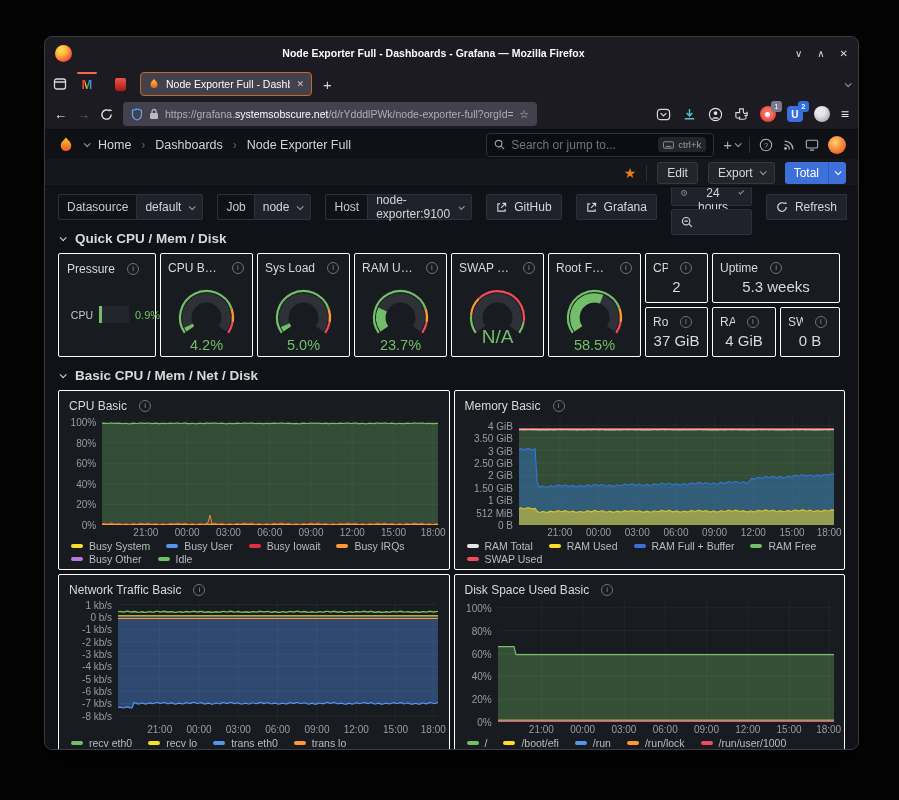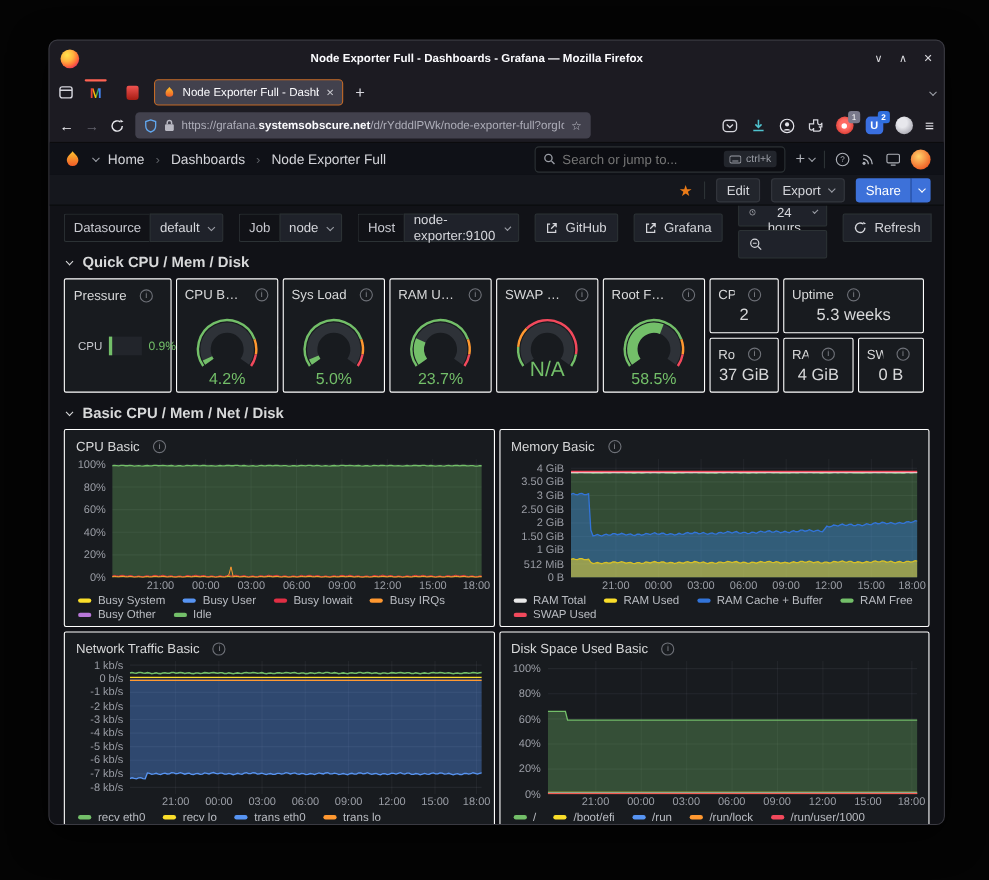--- a/index.html
+++ b/index.html
@@ -29,21 +29,21 @@
   .tab-label { flex:1; font-size:10.5px; color:#fbfbfe; white-space:nowrap; overflow:hidden; }
   .tab-close { font-size:9px; color:#c9c9cf; }
   .newtab { font-size:15px; color:#d6d6dd; padding:0 4px; }
   .alltabs { margin-left:auto; }
 
   .navbar { height:31px; display:flex; align-items:center; padding:0 9px; gap:10px; border-bottom:1px solid #0b0b0d; flex:none; }
   .nav-arrow { font-size:13px; color:#f0f0f4; }
   .nav-arrow.dim { color:#61616b; }
   .urlbar { width:414px; height:24px; background:#42414d; border-radius:4px; display:flex; align-items:center; gap:6px; padding:0 8px; }
   .url-text { flex:1; font-size:10.5px; color:#adadb8; white-space:nowrap; overflow:hidden; }
-  .url-text b { color:#fbfbfe; font-weight:700; }
+  .url-text b { color:#fbfbfe; font-weight:400; }
   .url-star { color:#b9b9c3; font-size:11px; }
   .navicons { display:flex; align-items:center; gap:11px; margin-left:auto; }
   .ext { position:relative; width:16px; height:16px; border-radius:4px; display:flex; align-items:center; justify-content:center; }
   .ext-red { background:radial-gradient(circle at 50% 45%, #ff6b64 0 35%, #c4231a 100%); border-radius:50%; }
   .ext-red i { width:5px; height:5px; background:#fff; border-radius:50%; }
   .ext-blue { background:#3a6fe0; color:#fff; font-size:10px; font-weight:700; }
   .ext-grey { background:radial-gradient(circle at 40% 35%, #e7e7ec 0 30%, #8e8e99 100%); border-radius:50%; }
   .badge { position:absolute; top:-5px; right:-6px; min-width:11px; height:11px; border-radius:3px; font-size:7.5px;
            color:#fff; display:flex; align-items:center; justify-content:center; padding:0 2px; }
   .badge.grey { background:#7a7a8c; } .badge.blue { background:#2f6fde; }
@@ -288,21 +288,21 @@
       <span class="vdiv"></span>
       <button class="btn">Edit</button>
       <span style="display:flex; gap:0;">
         <button class="btn">
             <span>Export</span>
             <span class="chev"></span>
           </button>
       </span>
       <span style="display:flex;">
         <button class="btn btn-share">
-            <span>Share</span>
+            <span>Total</span>
           </button>
         <span class="btn-share-caret">
             <span class="chev"></span>
           </span>
       </span>
     </div>
 
     <div class="gf-body">
 
       <div class="controls">
@@ -654,21 +654,21 @@
               <span class="lg-item">
                 <span class="lg-sw" style="background: rgb(232, 232, 232);"></span>
                 <span>RAM Total</span>
               </span>
               <span class="lg-item">
                 <span class="lg-sw" style="background: rgb(250, 222, 42);"></span>
                 <span>RAM Used</span>
               </span>
               <span class="lg-item">
                 <span class="lg-sw" style="background: rgb(50, 116, 217);"></span>
-                <span>RAM Cache + Buffer</span>
+                <span>RAM Full + Buffer</span>
               </span>
               <span class="lg-item">
                 <span class="lg-sw" style="background: rgb(115, 191, 105);"></span>
                 <span>RAM Free</span>
               </span>
               <span class="lg-item">
                 <span class="lg-sw" style="background: rgb(242, 73, 92);"></span>
                 <span>SWAP Used</span>
               </span>
             </div>

